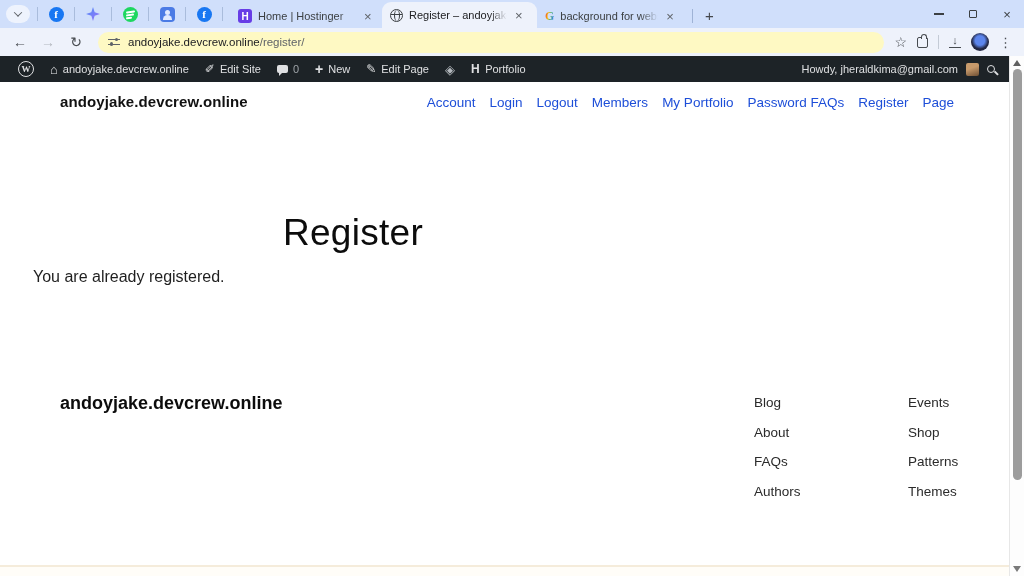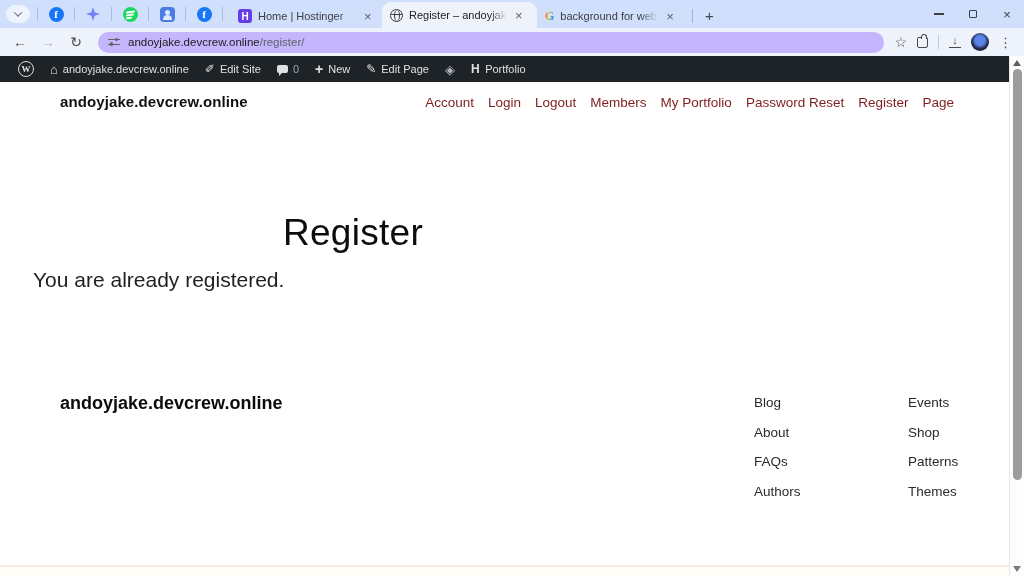--- a/index.html
+++ b/index.html
@@ -46,21 +46,21 @@
   .wincontrols { position:absolute; right:0; top:0; height:28px; display:flex; align-items:center; gap:0; }
   .winbtn { width:34px; height:28px; display:flex; align-items:center; justify-content:center; color:#3c4043; }
   .min-bar { width:10px; height:1.4px; background:#3c4043; }
   .max-box { width:8px; height:8px; border:1.3px solid #3c4043; border-radius:1px; }
   .close-x { font-size:13px; }
 
   
   .toolbar { height:28px; background:#eef2fb; display:flex; align-items:center; padding:0 8px; gap:4px; }
   .navbtn { width:24px; height:24px; display:flex; align-items:center; justify-content:center; font-size:14px; color:#474b50; }
   .navbtn.disabled { color:#b3b8bf; }
-  .urlpill { flex:1; height:21px; margin:0 6px; background:#c4b5fd; border-radius:11px; display:flex; align-items:center; padding:0 10px; }
+  .urlpill { flex:1; height:21px; margin:0 6px; background:#fef9c3; border-radius:11px; display:flex; align-items:center; padding:0 10px; }
   .tune { width:12px; height:10px; position:relative; margin-right:8px; }
   .tune::before, .tune::after { content:""; position:absolute; left:0; right:0; height:1.4px; background:#5f6368; }
   .tune::before { top:2px; } .tune::after { top:6.5px; }
   .tune i { position:absolute; width:3.4px; height:3.4px; border-radius:50%; background:#5f6368; }
   .tune i:nth-child(1){ left:6.5px; top:0.9px; } .tune i:nth-child(2){ left:1.5px; top:5.4px; }
   .urltext { font-size:11.5px; color:#202124; }
   .urltext .path { color:#5f6368; }
   .tool-right { display:flex; align-items:center; gap:10px; padding-right:4px; }
   .star { font-size:14px; color:#474b50; }
   .ext { width:11px; height:11px; border:1.4px solid #474b50; border-radius:2px; position:relative; }
@@ -92,25 +92,25 @@
   .host-h { font-weight:bold; font-size:12px; letter-spacing:0.5px; }
   .ab-right { margin-left:auto; display:flex; align-items:center; gap:8px; }
   .ab-avatar { width:13px; height:13px; background:linear-gradient(160deg,#c79a6b 40%,#6e4f33); border-radius:2px; }
   .mag { width:8px; height:8px; border:1.6px solid #dfe0e2; border-radius:50%; position:relative; margin-right:4px; }
   .mag::after { content:""; position:absolute; width:4.5px; height:1.6px; background:#dfe0e2; transform:rotate(45deg);
                 right:-4px; bottom:-2px; }
 
   
   .site { position:absolute; top:26px; left:0; right:0; bottom:0; background:#fff; }
   .site-title { position:absolute; left:60px; top:11px; font-size:15px; font-weight:bold; color:#111; letter-spacing:0.1px; }
-  .site-nav { position:absolute; right:55px; top:13px; display:flex; gap:14px; font-size:13.5px; color:#7f1d1d; }
+  .site-nav { position:absolute; right:55px; top:13px; display:flex; gap:14px; font-size:13.5px; color:#1d4ed8; }
   .site-nav span { white-space:nowrap; }
   .page-title { position:absolute; top:130px; left:0; width:706px; text-align:center; font-size:37px;
                 font-weight:500; color:#0c0c0c; letter-spacing:0.3px; }
-  .page-msg { position:absolute; top:186px; left:33px; font-size:21px; color:#1f1f1f; }
+  .page-msg { position:absolute; top:186px; left:33px; font-size:16px; color:#1f1f1f; }
 
   .footer-title { position:absolute; left:60px; top:311px; font-size:18px; font-weight:bold; color:#0c0c0c; }
   .fcol { position:absolute; top:313px; display:flex; flex-direction:column; row-gap:14.5px; font-size:13.5px; color:#2a2a2a; }
   .fcol1 { left:754px; } .fcol2 { left:908px; }
   .bottom-strip { position:absolute; left:0; right:0; top:483px; height:11px; background:#fffdf8; border-top:2px solid #f5ecdb; }
 
   
   .scrollbar { width:15px; background:#fdfdfd; border-left:1px solid #e7e7e7; position:relative; }
   .sb-arrow { position:absolute; left:3px; width:0; height:0; border-left:4.5px solid transparent; border-right:4.5px solid transparent; }
   .sb-up { top:4px; border-bottom:6px solid #606060; }
@@ -231,31 +231,36 @@
           <span class="glyph">✎</span>
           <span>Edit Page</span>
         </div>
         <div class="ab-item">
           <span class="diamond">◈</span>
         </div>
         <div class="ab-item">
           <span class="host-h">H</span>
           <span>Portfolio</span>
         </div>
+        <div class="ab-right">
+          <span>Howdy, jheraldkima@gmail.com</span>
+          <span class="ab-avatar"></span>
+          <span class="mag"></span>
+        </div>
       </div>
 
       <div class="site">
         <div class="site-title">andoyjake.devcrew.online</div>
         <div class="site-nav">
           <span>Account</span>
           <span>Login</span>
           <span>Logout</span>
           <span>Members</span>
           <span>My Portfolio</span>
-          <span>Password Reset</span>
+          <span>Password FAQs</span>
           <span>Register</span>
           <span>Page</span>
         </div>
 
         <h1 class="page-title">Register</h1>
         <p class="page-msg">You are already registered.</p>
 
         <div class="footer-title">andoyjake.devcrew.online</div>
         <div class="fcol fcol1">
           <span>Blog</span>

